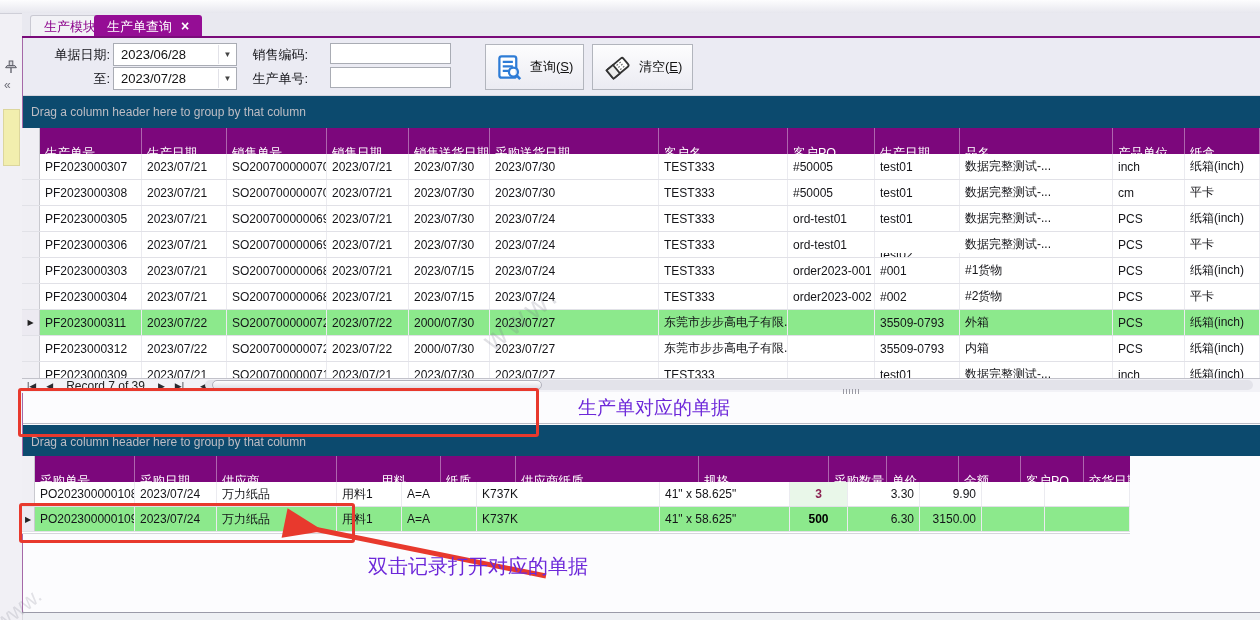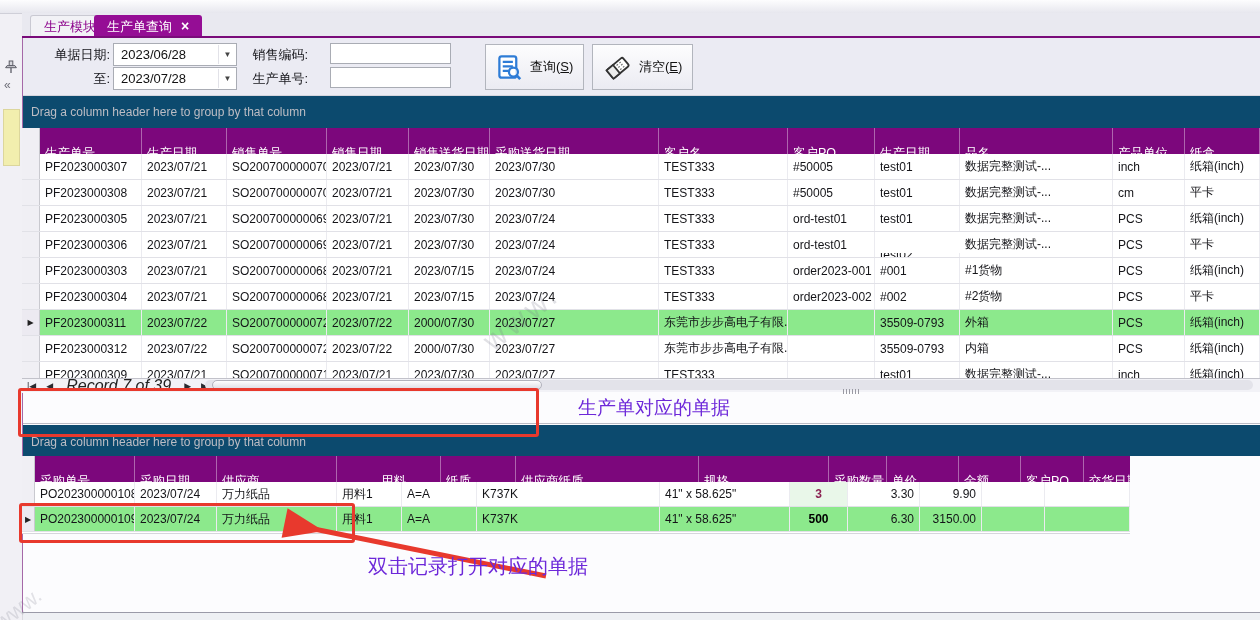--- a/index.html
+++ b/index.html
@@ -48,21 +48,21 @@
   .g-cell{font-size:12px;color:#141418;padding:0 5px;box-sizing:border-box;white-space:nowrap;
           overflow:hidden;border-right:1px solid #ebebf0;flex:none;display:flex;align-items:center;}
   .g-cell.ar{justify-content:flex-end;}
   .g-cell.ac{justify-content:center;}
   .qty-plain{background:#e9f7e9;font-weight:bold;color:#8b2252;}
   .qty-sel{font-weight:bold;color:#000;}
   
   #recnav{left:22px;top:378px;width:1238px;height:14px;background:#f2f2f7;border-top:1px solid #c2c2ca;
           display:flex;align-items:center;font-size:10px;color:#333;}
   .navbtn{padding:0 5px;color:#2a2a30;font-size:9px;}
-  #recnav .rectext{font-size:16px;margin:0 8px;color:#222;font-style:italic;}
+  #recnav .rectext{font-size:12px;margin:0 8px;color:#222;}
   #hscroll-track{left:205px;top:380px;width:1048px;height:10px;background:#e3e3ea;border-radius:5px;}
   #hscroll-thumb{left:212px;top:380px;width:330px;height:10px;background:linear-gradient(#fefefe,#dcdce4);
                  border:1px solid #b2b2bc;border-radius:5px;box-sizing:border-box;}
   
   #lower-page{left:23px;top:392px;width:1237px;height:220px;background:#fcfcfe;}
   #dtabs{left:28px;top:396px;height:28px;display:flex;align-items:flex-end;gap:4px;z-index:3;}
   .dtab{background:linear-gradient(#f6f6f8,#dcdce2);border:1px solid #a6a6ae;height:22px;line-height:22px;
         padding:0 9px;font-size:12px;color:#1c1c22;border-radius:2px 2px 0 0;}
   .dtab.active{background:#fff;border:1px solid #8a8a96;border-bottom:1px solid #fff;height:27px;line-height:26px;}
   #dtabs-line{left:23px;top:423px;width:1237px;height:1px;background:#bcbcc5;z-index:1;}

